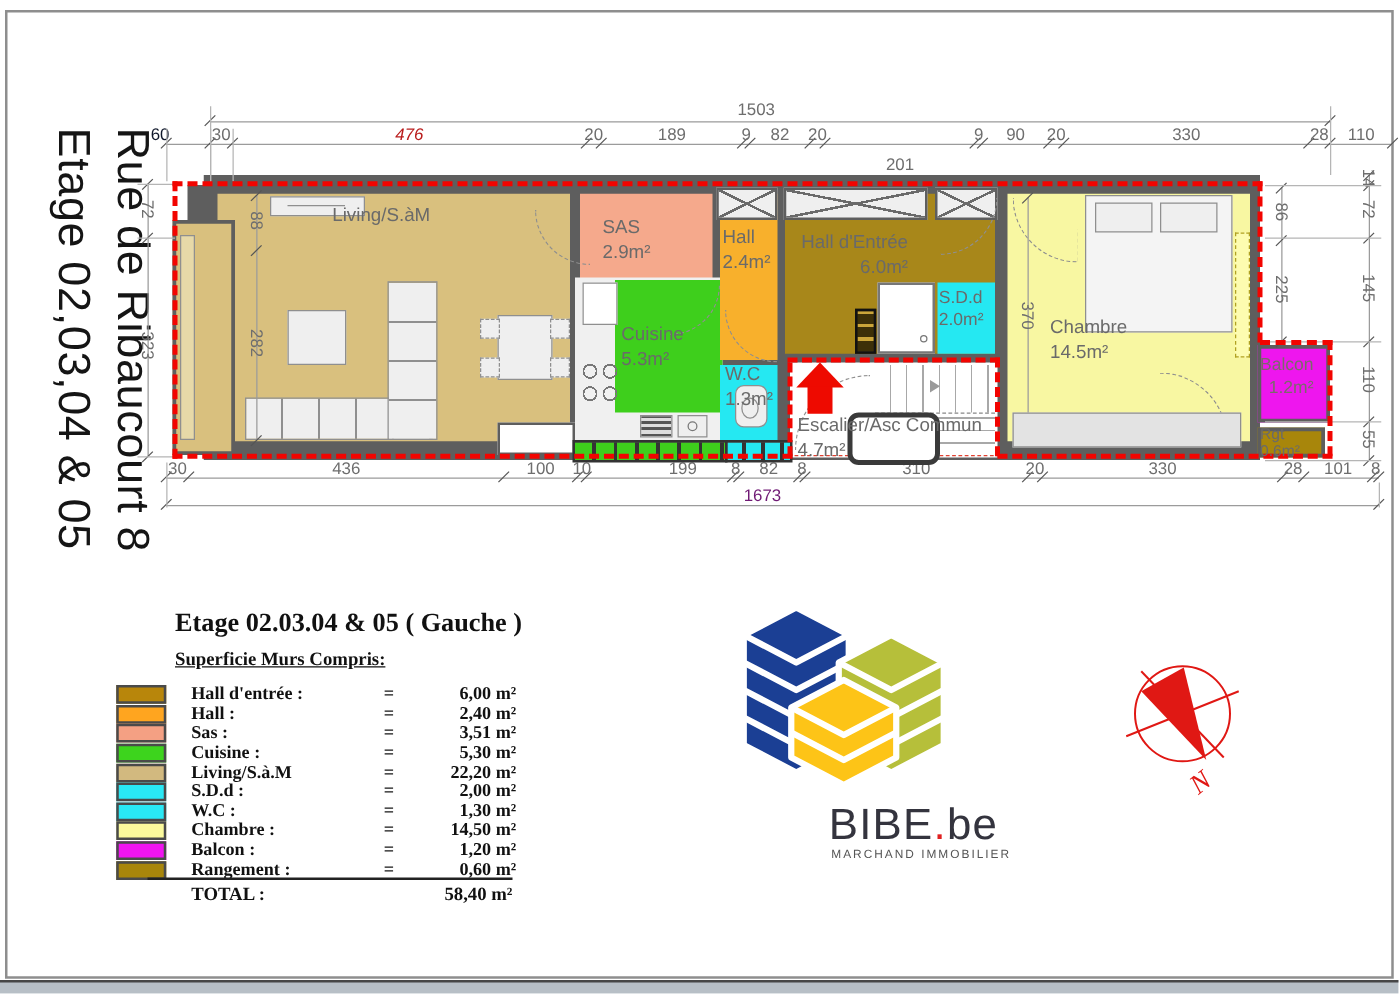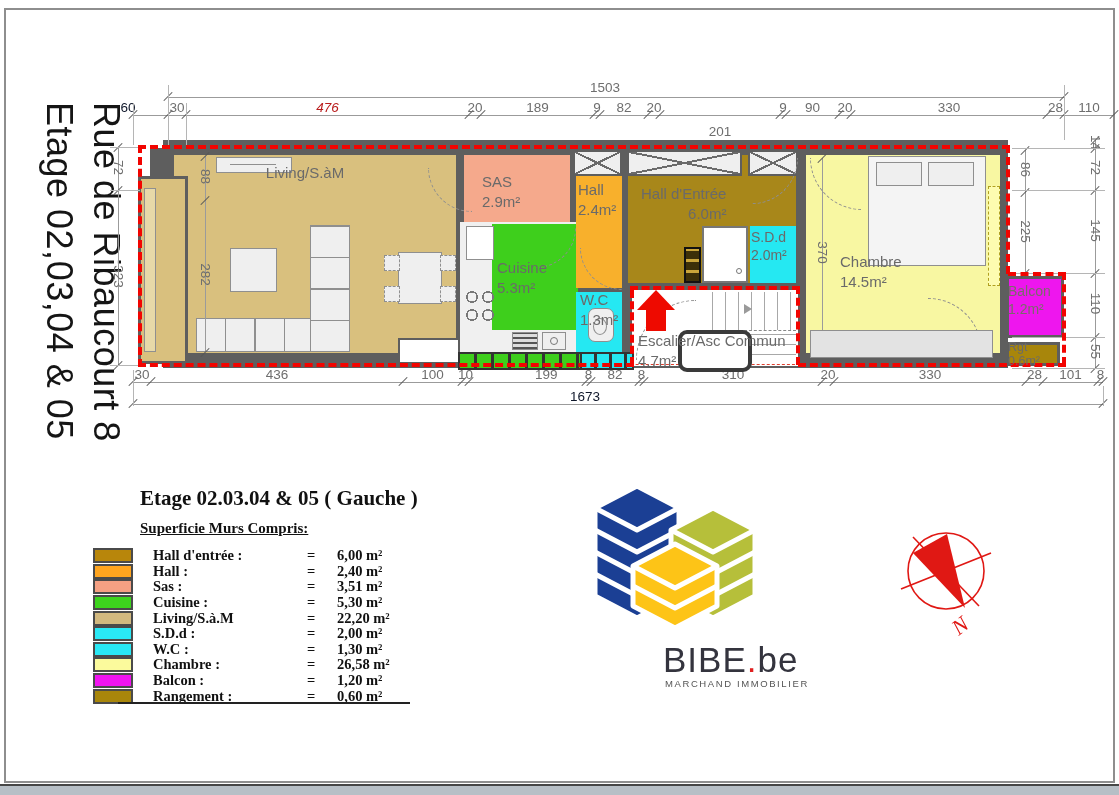--- a/index.html
+++ b/index.html
@@ -40,21 +40,21 @@
   .tb-title{position:absolute;left:140px;top:447px;font-family:"Liberation Serif",serif;font-weight:bold;
             font-size:27px;color:#e8241c;letter-spacing:1px;}
   .tb-sub{position:absolute;left:140px;top:486px;font-family:"Liberation Serif",serif;font-weight:bold;
           font-size:21px;color:#111;}
   .tb-head{position:absolute;left:140px;top:520px;font-family:"Liberation Serif",serif;font-weight:bold;
            font-size:15px;color:#111;text-decoration:underline;}
   #legend-rows{position:absolute;left:93px;top:548px;width:320px;}
   .lrow{display:flex;align-items:center;height:15.6px;font-family:"Liberation Serif",serif;
         font-weight:bold;font-size:14.5px;color:#111;}
   .lsw{width:36px;height:11px;border:2px solid #4a4a4a;margin-right:20px;flex:none;}
-  .llab{flex:1;} .leq{width:30px;} .lval{width:76px;}
+  .llab{flex:1;} .leq{width:30px;} .lval{width:76px;text-align:right;}
   .ltotal-line{position:absolute;left:118px;top:702px;width:292px;border-top:2px solid #222;}
   .ltotal{position:absolute;left:153px;top:708px;width:257px;display:flex;justify-content:space-between;
           font-family:"Liberation Serif",serif;font-weight:bold;font-size:15px;color:#111;}
   
   .logo-text{position:absolute;left:663px;top:640px;font-size:35px;color:#34343e;letter-spacing:1px;}
   .logo-dot{color:#e02020;}
   .logo-tag{position:absolute;left:665px;top:678px;font-size:9.5px;color:#555;letter-spacing:1.6px;}
   .nletter{position:absolute;left:953px;top:613px;color:#e01814;font-family:"Liberation Serif",serif;
            font-style:italic;font-size:22px;transform:rotate(-38deg);}
 </style>
@@ -186,21 +186,21 @@
       <div>2.0m²</div>
       </div>
     <div class="rlabel" style="left:638px;top:331px;">
       <div>Escalier/Asc Commun</div>
       <div>4.7m²</div>
       </div>
     <div class="rlabel" style="left:840px;top:252px;">
       <div>Chambre</div>
       <div>14.5m²</div>
       </div>
-    <div class="rlabel" style="left:1008px;top:282px;font-size:14px;color:#7a6a6a;">
+    <div class="rlabel" style="left:1008px;top:282px;font-size:14px;color:#7a6a6a;text-align:right;">
       <div>Balcon</div>
       <div>1.2m²</div>
       </div>
     <div class="rlabel" style="left:1008px;top:340px;font-size:12.5px;line-height:1.15;">
       <div>Rgt</div>
       <div>0.6m²</div>
       </div>
 
     <div id="dims" class="abs" style="left:0;top:0;width:1119px;height:795px;">
         <div style="position: absolute; left: 133px; top: 115px; width: 981px; height: 0px; border-top: 1px solid rgb(155, 155, 155);"></div>
@@ -265,21 +265,21 @@
         <div style="position: absolute; left: 611.5px; top: 367px; width: 60px; text-align: center; font-size: 13.5px; color: rgb(110, 110, 110); white-space: nowrap;">8</div>
         <div style="position: absolute; left: 703px; top: 367px; width: 60px; text-align: center; font-size: 13.5px; color: rgb(110, 110, 110); white-space: nowrap;">310</div>
         <div style="position: absolute; left: 798px; top: 367px; width: 60px; text-align: center; font-size: 13.5px; color: rgb(110, 110, 110); white-space: nowrap;">20</div>
         <div style="position: absolute; left: 900px; top: 367px; width: 60px; text-align: center; font-size: 13.5px; color: rgb(110, 110, 110); white-space: nowrap;">330</div>
         <div style="position: absolute; left: 1004.5px; top: 367px; width: 60px; text-align: center; font-size: 13.5px; color: rgb(110, 110, 110); white-space: nowrap;">28</div>
         <div style="position: absolute; left: 1040.5px; top: 367px; width: 60px; text-align: center; font-size: 13.5px; color: rgb(110, 110, 110); white-space: nowrap;">101</div>
         <div style="position: absolute; left: 1070.5px; top: 367px; width: 60px; text-align: center; font-size: 13.5px; color: rgb(110, 110, 110); white-space: nowrap;">8</div>
         <div style="position: absolute; left: 133px; top: 404px; width: 970px; height: 0px; border-top: 1px solid rgb(155, 155, 155);"></div>
         <div style="position: absolute; left: 127px; top: 403px; width: 12px; height: 0px; border-top: 1.7px solid rgb(85, 85, 85); transform: rotate(-45deg);"></div>
         <div style="position: absolute; left: 1097px; top: 403px; width: 12px; height: 0px; border-top: 1.7px solid rgb(85, 85, 85); transform: rotate(-45deg);"></div>
-        <div style="position: absolute; left: 570px; top: 389px; width: 80px; text-align: left; font-size: 13.5px; color: #0f172a; white-space: nowrap;">1673</div>
+        <div style="position: absolute; left: 570px; top: 389px; width: 80px; text-align: center; font-size: 13.5px; color: #701a75; white-space: nowrap;">1673</div>
         <div style="position: absolute; left: 118px; top: 147px; width: 0px; height: 218px; border-left: 1px solid rgb(155, 155, 155);"></div>
         <div style="position: absolute; left: 112px; top: 147px; width: 12px; height: 0px; border-top: 1.7px solid rgb(85, 85, 85); transform: rotate(-45deg);"></div>
         <div style="position: absolute; left: 112px; top: 190px; width: 12px; height: 0px; border-top: 1.7px solid rgb(85, 85, 85); transform: rotate(-45deg);"></div>
         <div style="position: absolute; left: 88px; top: 159.5px; width: 60px; text-align: center; transform: rotate(90deg); font-size: 13.5px; color: rgb(110, 110, 110); white-space: nowrap;">72</div>
         <div style="position: absolute; left: 112px; top: 365px; width: 12px; height: 0px; border-top: 1.7px solid rgb(85, 85, 85); transform: rotate(-45deg);"></div>
         <div style="position: absolute; left: 88px; top: 268.5px; width: 60px; text-align: center; transform: rotate(90deg); font-size: 13.5px; color: rgb(110, 110, 110); white-space: nowrap;">323</div>
         <div style="position: absolute; left: 205px; top: 156px; width: 0px; height: 196px; border-left: 1px solid rgb(155, 155, 155);"></div>
         <div style="position: absolute; left: 199px; top: 156px; width: 12px; height: 0px; border-top: 1.7px solid rgb(85, 85, 85); transform: rotate(-45deg);"></div>
         <div style="position: absolute; left: 199px; top: 200px; width: 12px; height: 0px; border-top: 1.7px solid rgb(85, 85, 85); transform: rotate(-45deg);"></div>
         <div style="position: absolute; left: 175px; top: 169px; width: 60px; text-align: center; transform: rotate(90deg); font-size: 13.5px; color: rgb(110, 110, 110); white-space: nowrap;">88</div>
@@ -367,36 +367,40 @@
       <div class="lrow">
         <span class="lsw" style="background: rgb(41, 232, 245);"></span>
         <span class="llab">W.C :</span>
         <span class="leq">=</span>
         <span class="lval">1,30 m²</span>
       </div>
       <div class="lrow">
         <span class="lsw" style="background: rgb(251, 250, 156);"></span>
         <span class="llab">Chambre :</span>
         <span class="leq">=</span>
-        <span class="lval">26,58 m²</span>
+        <span class="lval">14,50 m²</span>
       </div>
       <div class="lrow">
         <span class="lsw" style="background: rgb(240, 20, 240);"></span>
         <span class="llab">Balcon :</span>
         <span class="leq">=</span>
         <span class="lval">1,20 m²</span>
       </div>
       <div class="lrow">
         <span class="lsw" style="background: rgb(168, 134, 11);"></span>
         <span class="llab">Rangement :</span>
         <span class="leq">=</span>
         <span class="lval">0,60 m²</span>
       </div>
     </div>
   <div class="ltotal-line"></div>
+  <div class="ltotal">
+    <span>TOTAL :</span>
+    <span>58,40 m²</span>
+  </div>
 
   <svg class="abs" style="left:575px;top:478px;" width="200" height="160" viewBox="0 0 200 160">
     <g stroke="#fff" stroke-width="5" stroke-linejoin="round">
       <polygon points="20,30 62,8 104,30 104,118 62,140 20,118" fill="#1b3f94"></polygon>
       <path d="M20,30 L62,52 L104,30 M20,52 L62,74 L104,52 M20,74 L62,96 L104,74 M20,96 L62,118 L104,96" fill="none"></path>
       <polygon points="96,52 138,30 180,52 180,118 138,140 96,118" fill="#b6bf3a"></polygon>
       <path d="M96,52 L138,74 L180,52 M96,74 L138,96 L180,74 M96,96 L138,118 L180,96" fill="none"></path>
       <polygon points="58,88 100,66 142,88 142,128 100,150 58,128" fill="#fdc417"></polygon>
       <path d="M58,88 L100,110 L142,88 M58,108 L100,130 L142,108" fill="none"></path>
     </g>

